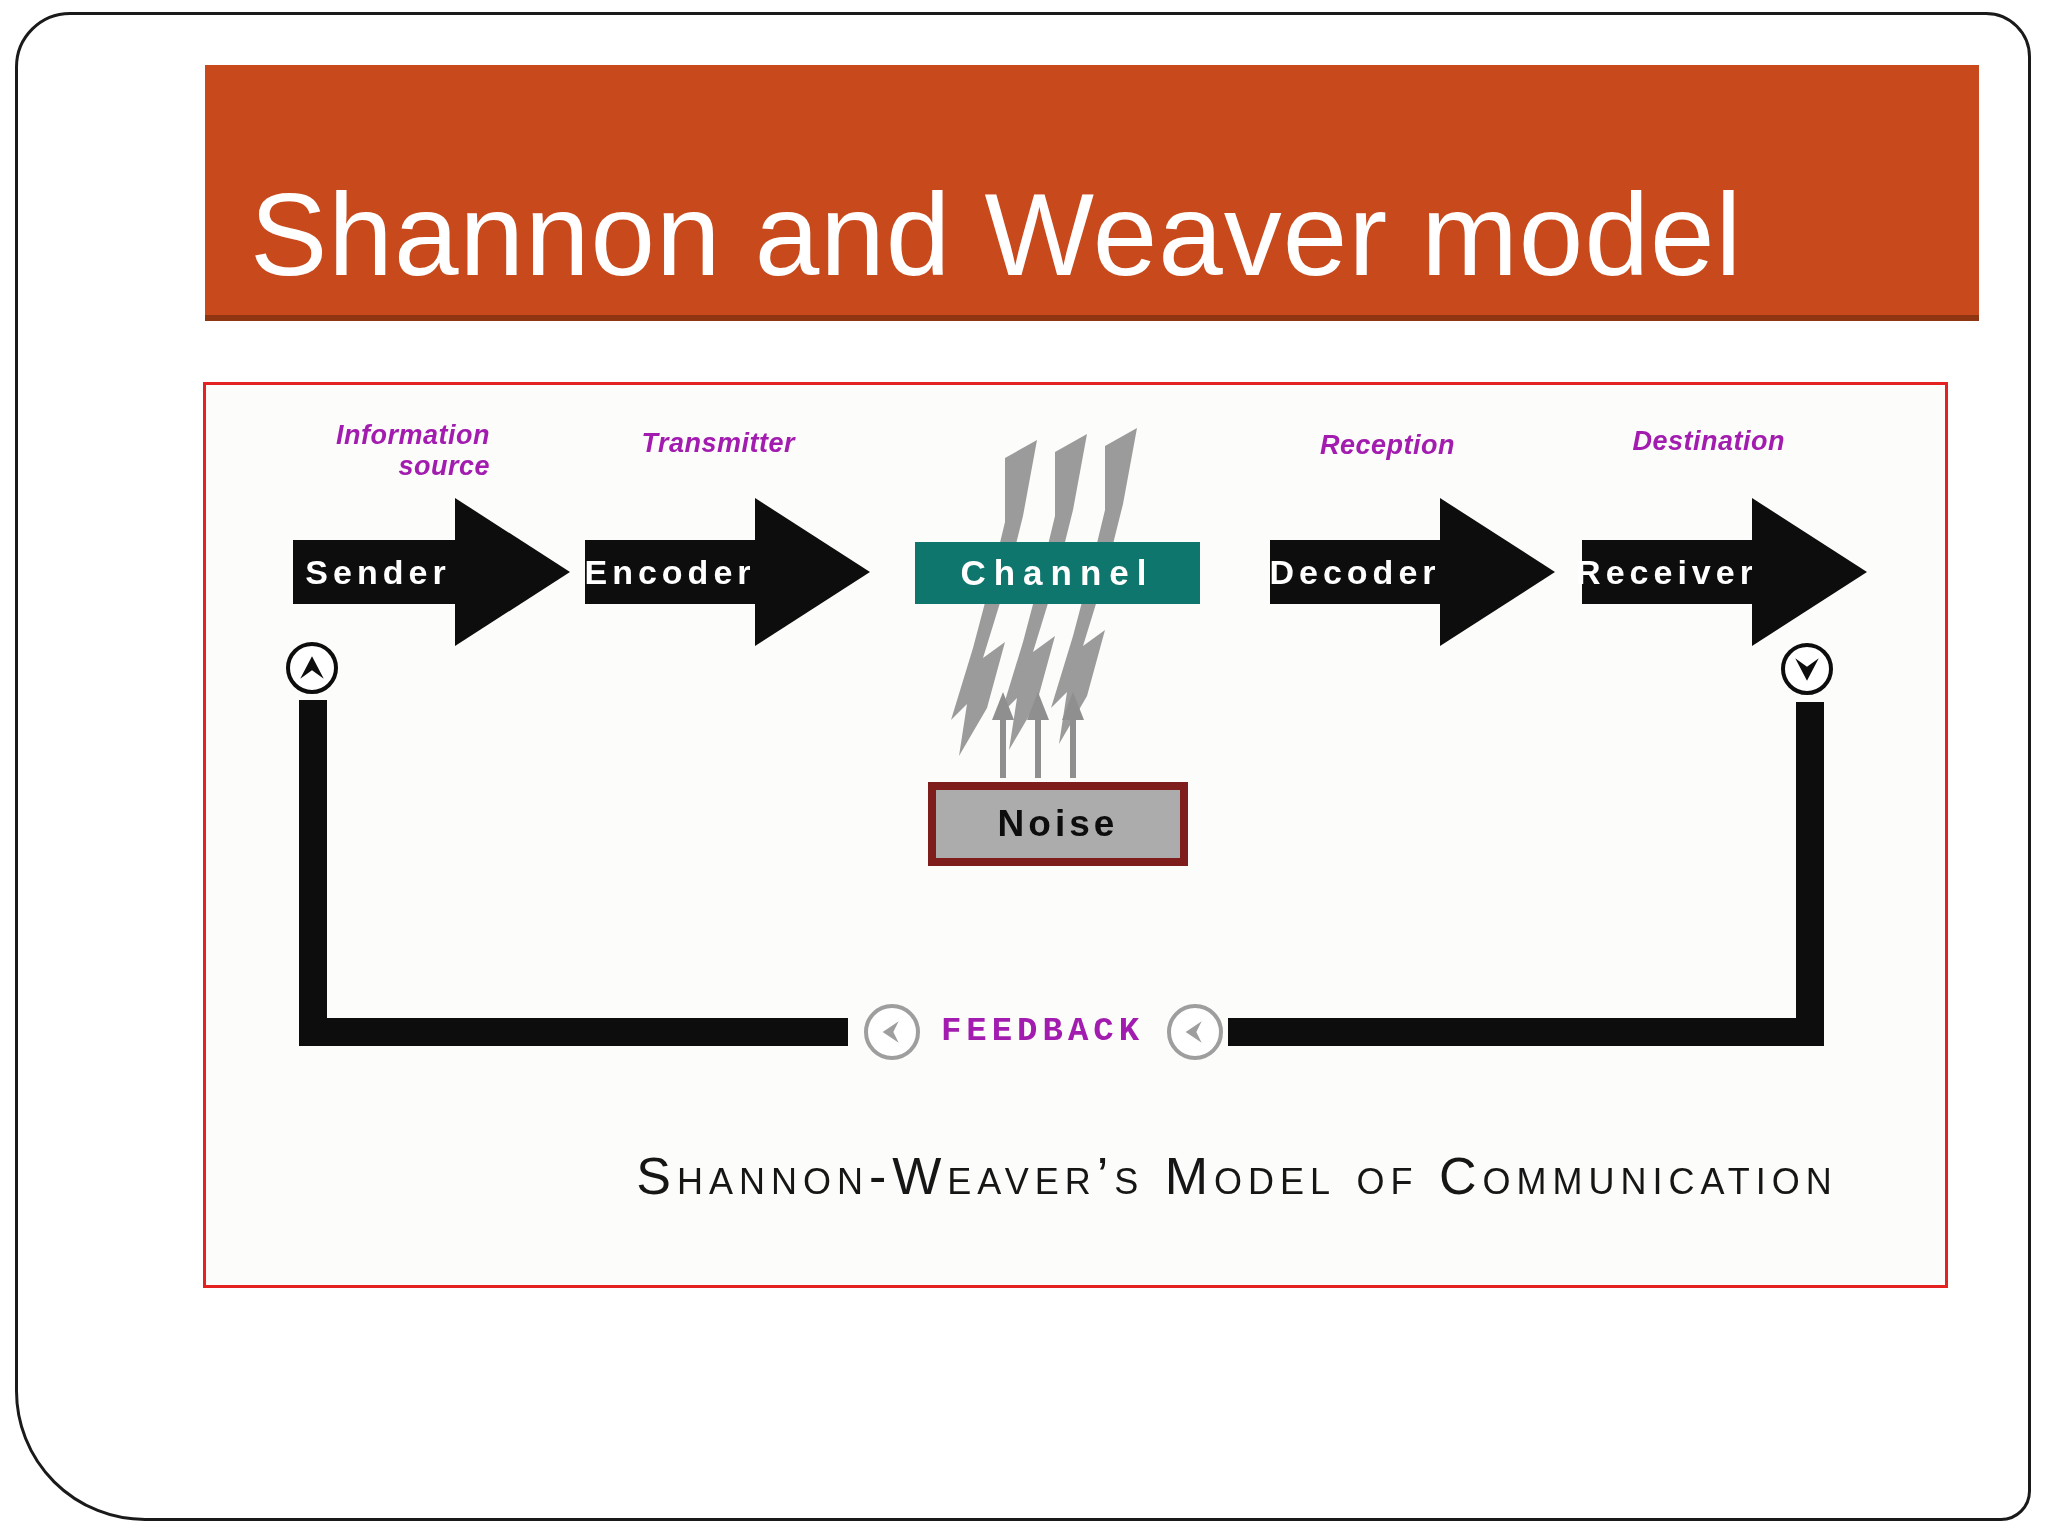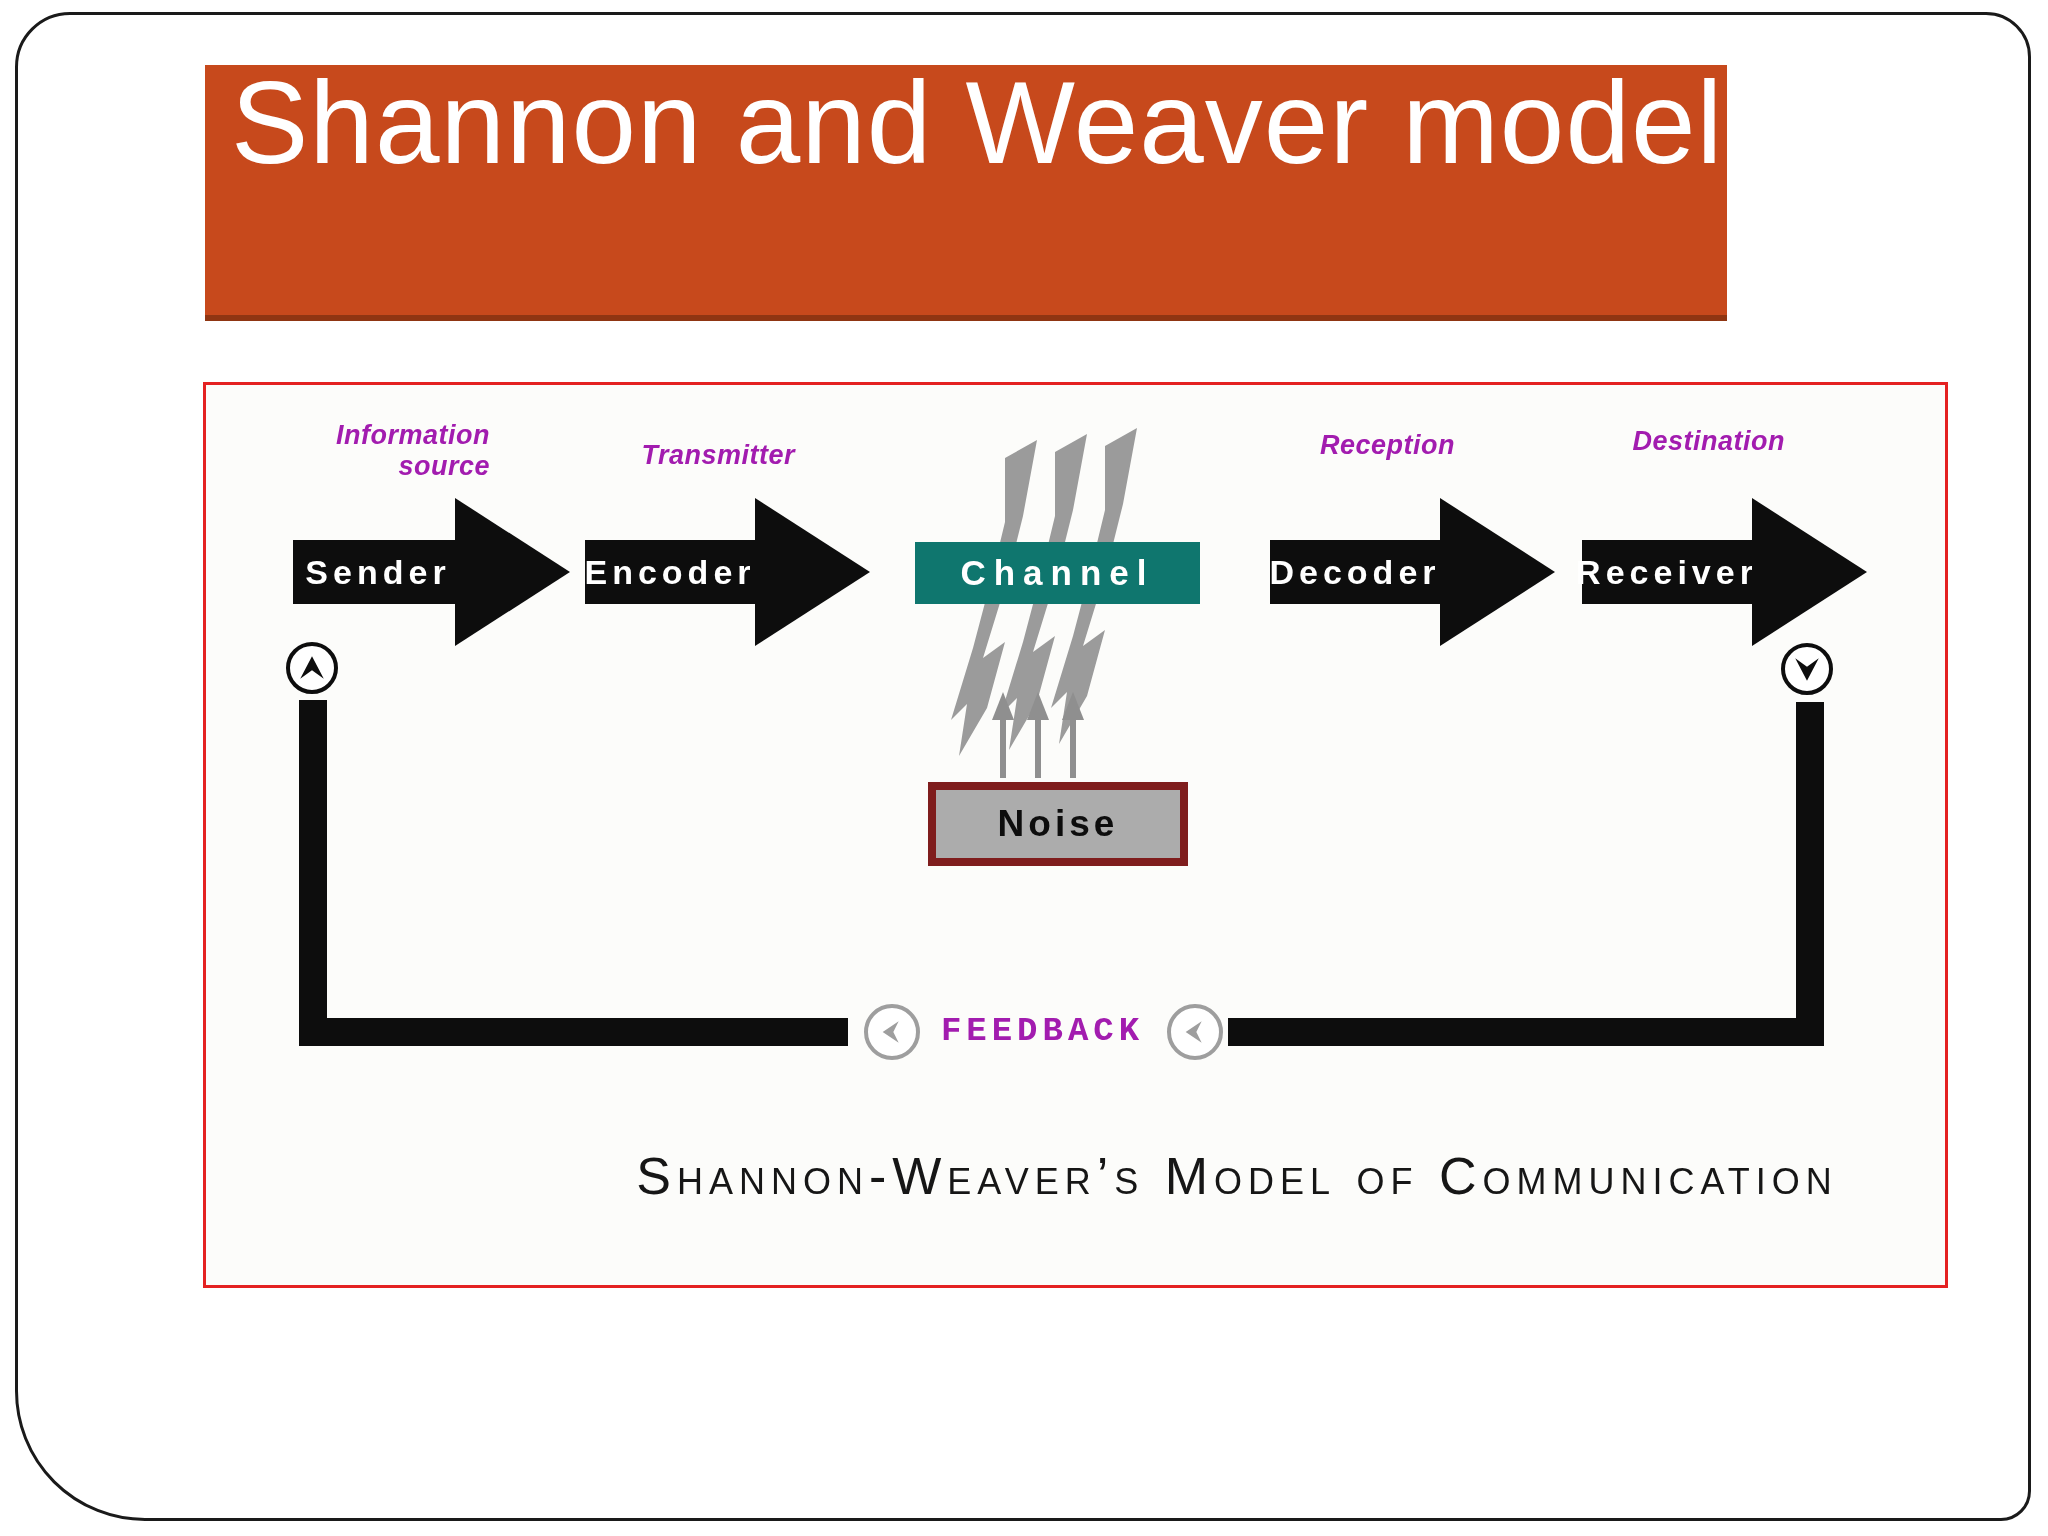--- a/index.html
+++ b/index.html
@@ -10,23 +10,23 @@
   }
   
   .slide-frame{
     position:absolute;left:15px;top:12px;width:2016px;height:1509px;
     border:3px solid #1a1a1a;
     border-radius:55px 45px 30px 130px;
     background:#ffffff;box-sizing:border-box;
   }
   
   .title-bar{
-    position:absolute;left:205px;top:65px;width:1522px;height:250px;
+    position:absolute;left:205px;top:65px;width:1755px;height:250px;
     background:#c7491c;border-bottom:6px solid #8f3512;
-    display:flex;box-sizing:content-box;
+    display:flex;align-items:flex-end;box-sizing:content-box;padding-left:19px;
   }
   .title-text{
     color:#ffffff;font-size:116px;line-height:1;font-weight:400;
     padding:0 0 22px 26px;white-space:nowrap;letter-spacing:1px;
   }
   
   .diagram-panel{
     position:absolute;left:203px;top:382px;width:1745px;height:906px;
     border:3px solid #e42222;background:#fcfcfa;box-sizing:border-box;
   }
@@ -93,21 +93,21 @@
 
   <div class="slide-frame"></div>
 
   <div class="title-bar">
     <div class="title-text">Shannon and Weaver model</div>
   </div>
 
   <div class="diagram-panel"></div>
 
   <div class="stage-label" style="left:290px;top:420px;width:200px;">Information source</div>
-  <div class="stage-label" style="left:595px;top:440px;width:200px;">Transmitter</div>
+  <div class="stage-label" style="left:595px;top:428px;width:200px;">Transmitter</div>
   <div class="stage-label" style="left:1255px;top:430px;width:200px;">Reception</div>
   <div class="stage-label" style="left:1580px;top:426px;width:205px;">Destination</div>
 
   <svg class="bolts-svg" width="300" height="345" viewBox="0 0 300 345">
     <g fill="#9b9b9b">
       <path transform="translate(65,33)" d="m0 0 l32 -18 l-14 76 l-16 64 l-24 78 l22 -16 l-18 66 l-28 48 l8 -52 l-16 16 l22 -72 l18 -68 l14 -58 z"></path>
       <path transform="translate(115,27)" d="m0 0 l32 -18 l-14 76 l-16 64 l-24 78 l22 -16 l-18 66 l-28 48 l8 -52 l-16 16 l22 -72 l18 -68 l14 -58 z"></path>
       <path transform="translate(165,21)" d="m0 0 l32 -18 l-14 76 l-16 64 l-24 78 l22 -16 l-18 66 l-28 48 l8 -52 l-16 16 l22 -72 l18 -68 l14 -58 z"></path>
     </g>
   </svg>

